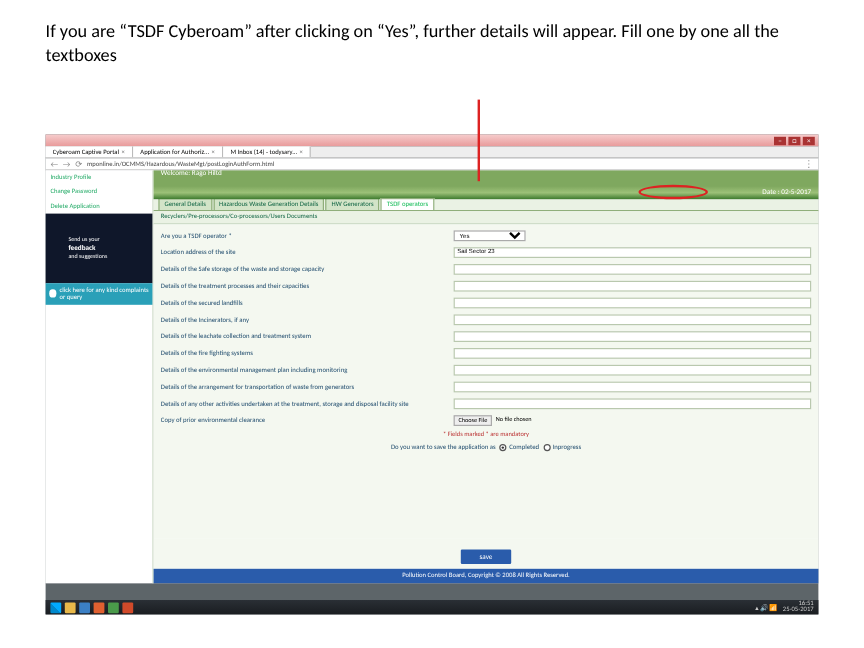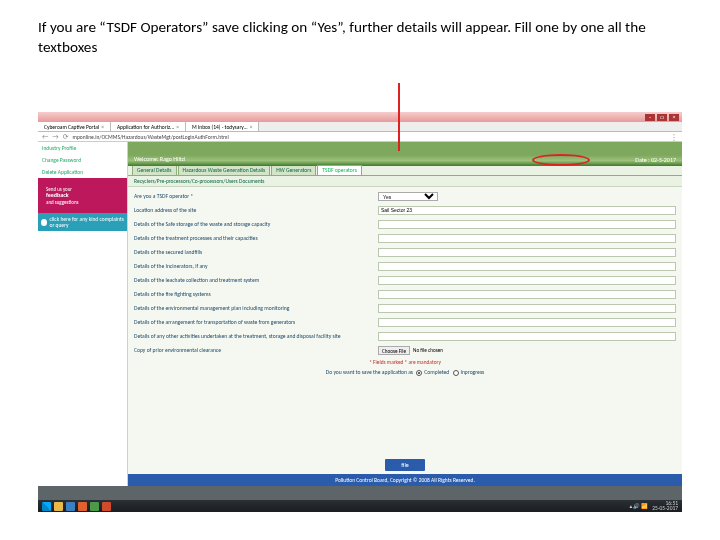--- a/index.html
+++ b/index.html
@@ -11,28 +11,28 @@
   .tabsrow { height: 10px; background: #eee; display: flex; font-size: 5.5px; border-bottom: 1px solid #bbb; }
   .tabsrow .tab { padding: 0 6px; border-right: 1px solid #bbb; display: flex; align-items: center; background: #fff; gap: 2px; }
   .tabsrow .tab .close { color: #777; }
   .addrrow { height: 10px; background: #fff; display: flex; align-items: center; font-size: 5.5px; border-bottom: 1px solid #ccc; padding: 0 4px; gap: 4px; }
   .addrrow .navbtn { color: #888; font-size: 7px; }
   .addrrow .url { flex: 1; color: #444; }
   .addrrow .menuicon { color: #888; font-size: 8px; }
   .content { display: flex; height: 344px; background: #fff; }
   .sidebar { width: 90px; background: #fff; font-size: 5.5px; display: flex; flex-direction: column; border-right: 1px solid #c9d7c2; }
   .sidebar .section { padding: 3px 4px; color: #2a6; }
-  .sidebar .banner1 { background: #be185d; color: #fff; padding: 8px; line-height: 1.2; }
+  .sidebar .banner1 { background: #0f172a; color: #fff; padding: 19px; line-height: 1.2; }
   .sidebar .banner1 .s1 { font-size: 5px; }
   .sidebar .banner1 .s2 { font-size: 6px; font-weight: bold; }
   .sidebar .banner2 { background: #2aa0b8; color: #fff; padding: 3px; display: flex; align-items: center; gap: 3px; }
   .sidebar .banner2 .dot { width: 7px; height: 7px; background: #fff; border-radius: 50%; }
   .main { flex: 1; display: flex; flex-direction: column; }
   .hero { height: 24px; background: linear-gradient(#7fa85f 55%, #9cc178, #3d7a2e); position: relative; }
-  .hero .welcome { position: absolute; left: 6px; bottom: 3px; font-size: 6px; color: #fff; }
+  .hero .welcome { position: absolute; left: 6px; bottom: 18px; font-size: 6px; color: #fff; }
   .hero .date { position: absolute; right: 6px; bottom: 2px; font-size: 6px; color: #fff; }
   .tabstrip { height: 10px; background: #eaf2e4; display: flex; align-items: flex-end; font-size: 5.6px; border-bottom: 1px solid #8fae7a; padding-left: 4px; gap: 0; }
   .tabstrip .ftab { padding: 1px 4px; color: #164; background: #d3e4c8; border: 1px solid #8fae7a; border-bottom: none; margin-right: 1px; }
   .tabstrip .ftab.active { background: #fff; color: #1b5; position: relative; }
   .subtext { font-size: 5.5px; color: #164; padding: 2px 6px; background: #eaf2e4; border-bottom: 1px solid #c9d7c2; }
   .formarea { flex: 1; background: #f4f8f0; padding: 2px 6px; overflow: hidden; }
   .frow { display: flex; align-items: center; height: 14px; gap: 4px; }
   .frow .lbl { width: 240px; font-size: 5.6px; color: #1e4a6c; }
   .frow .inp { flex: 1; height: 9px; background: #fff; border: 1px solid #b9c8ae; font-size: 5px; padding: 0 2px; }
   .frow .sel { width: 60px; height: 9px; font-size: 5px; background: #fff; border: 1px solid #aaa; }
@@ -54,21 +54,21 @@
   .taskbar .ticon.f1 { background: #e9b94a; }
   .taskbar .ticon.f2 { background: #3b7fc4; }
   .taskbar .ticon.f3 { background: #e06030; }
   .taskbar .ticon.f4 { background: #4a9a4a; }
   .taskbar .ticon.f5 { background: #d14a2a; }
   .taskbar .tright { display: flex; gap: 4px; align-items: center; }
 </style>
 </head>
 <body>
 
-<div class="instruction">If you are “TSDF Operators” save clicking on “Yes”, further details will appear. Fill one by one all the textboxes</div>
+<div class="instruction">If you are “TSDF Cyberoam” after clicking on “Yes”, further details will appear. Fill one by one all the textboxes</div>
 
 <div class="marker-line" style="left:398px; top:83px; width:1.5px; height:68px;"></div>
 <div class="marker-circle" style="left:532px; top:154px; width:58px; height:12px;"></div>
 
 <div class="screenshot">
   <div class="titlebar">
     <div class="winctl">–</div>
     <div class="winctl">□</div>
     <div class="winctl">×</div>
   </div>
@@ -176,21 +176,21 @@
           </div>
         </div>
         <div class="mandnote">* Fields marked * are mandatory</div>
         <div class="saveopt">
           <span>Do you want to save the application as   </span>
           <span class="radio ck"></span><span>Completed</span>
           <span class="radio"></span><span>Inprogress</span>
         </div>
       </div>
       <div class="savebtnrow">
-        <span class="savebtn">file</span>
+        <span class="savebtn">save</span>
       </div>
       <div class="footer">Pollution Control Board, Copyright © 2008 All Rights Reserved.</div>
     </div>
   </div>
 
   <div class="taskbar">
     <div class="tleft">
       <div class="ticon win"></div>
       <div class="ticon f1"></div>
       <div class="ticon f2"></div>

